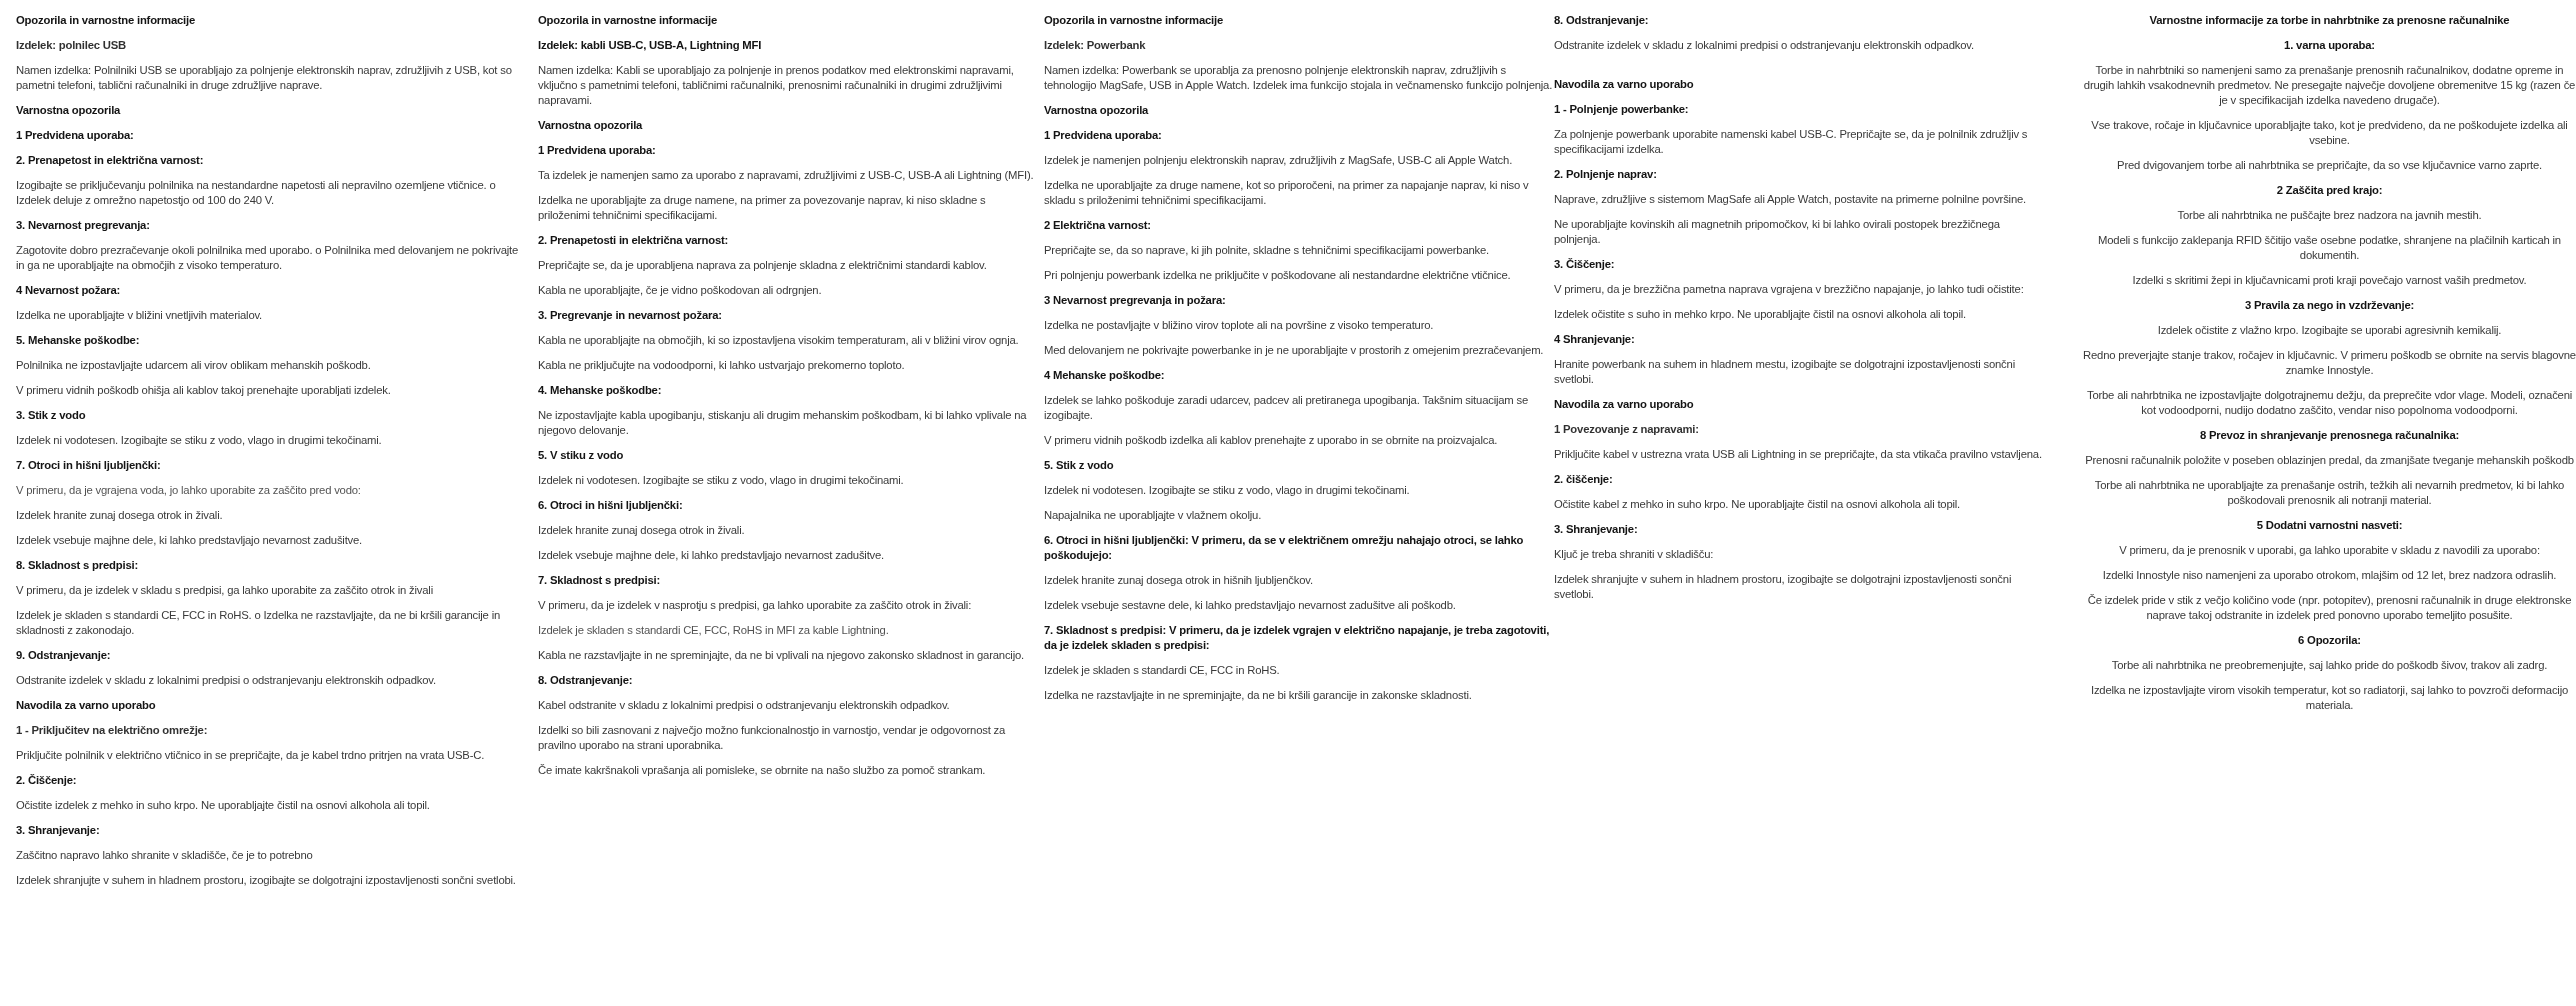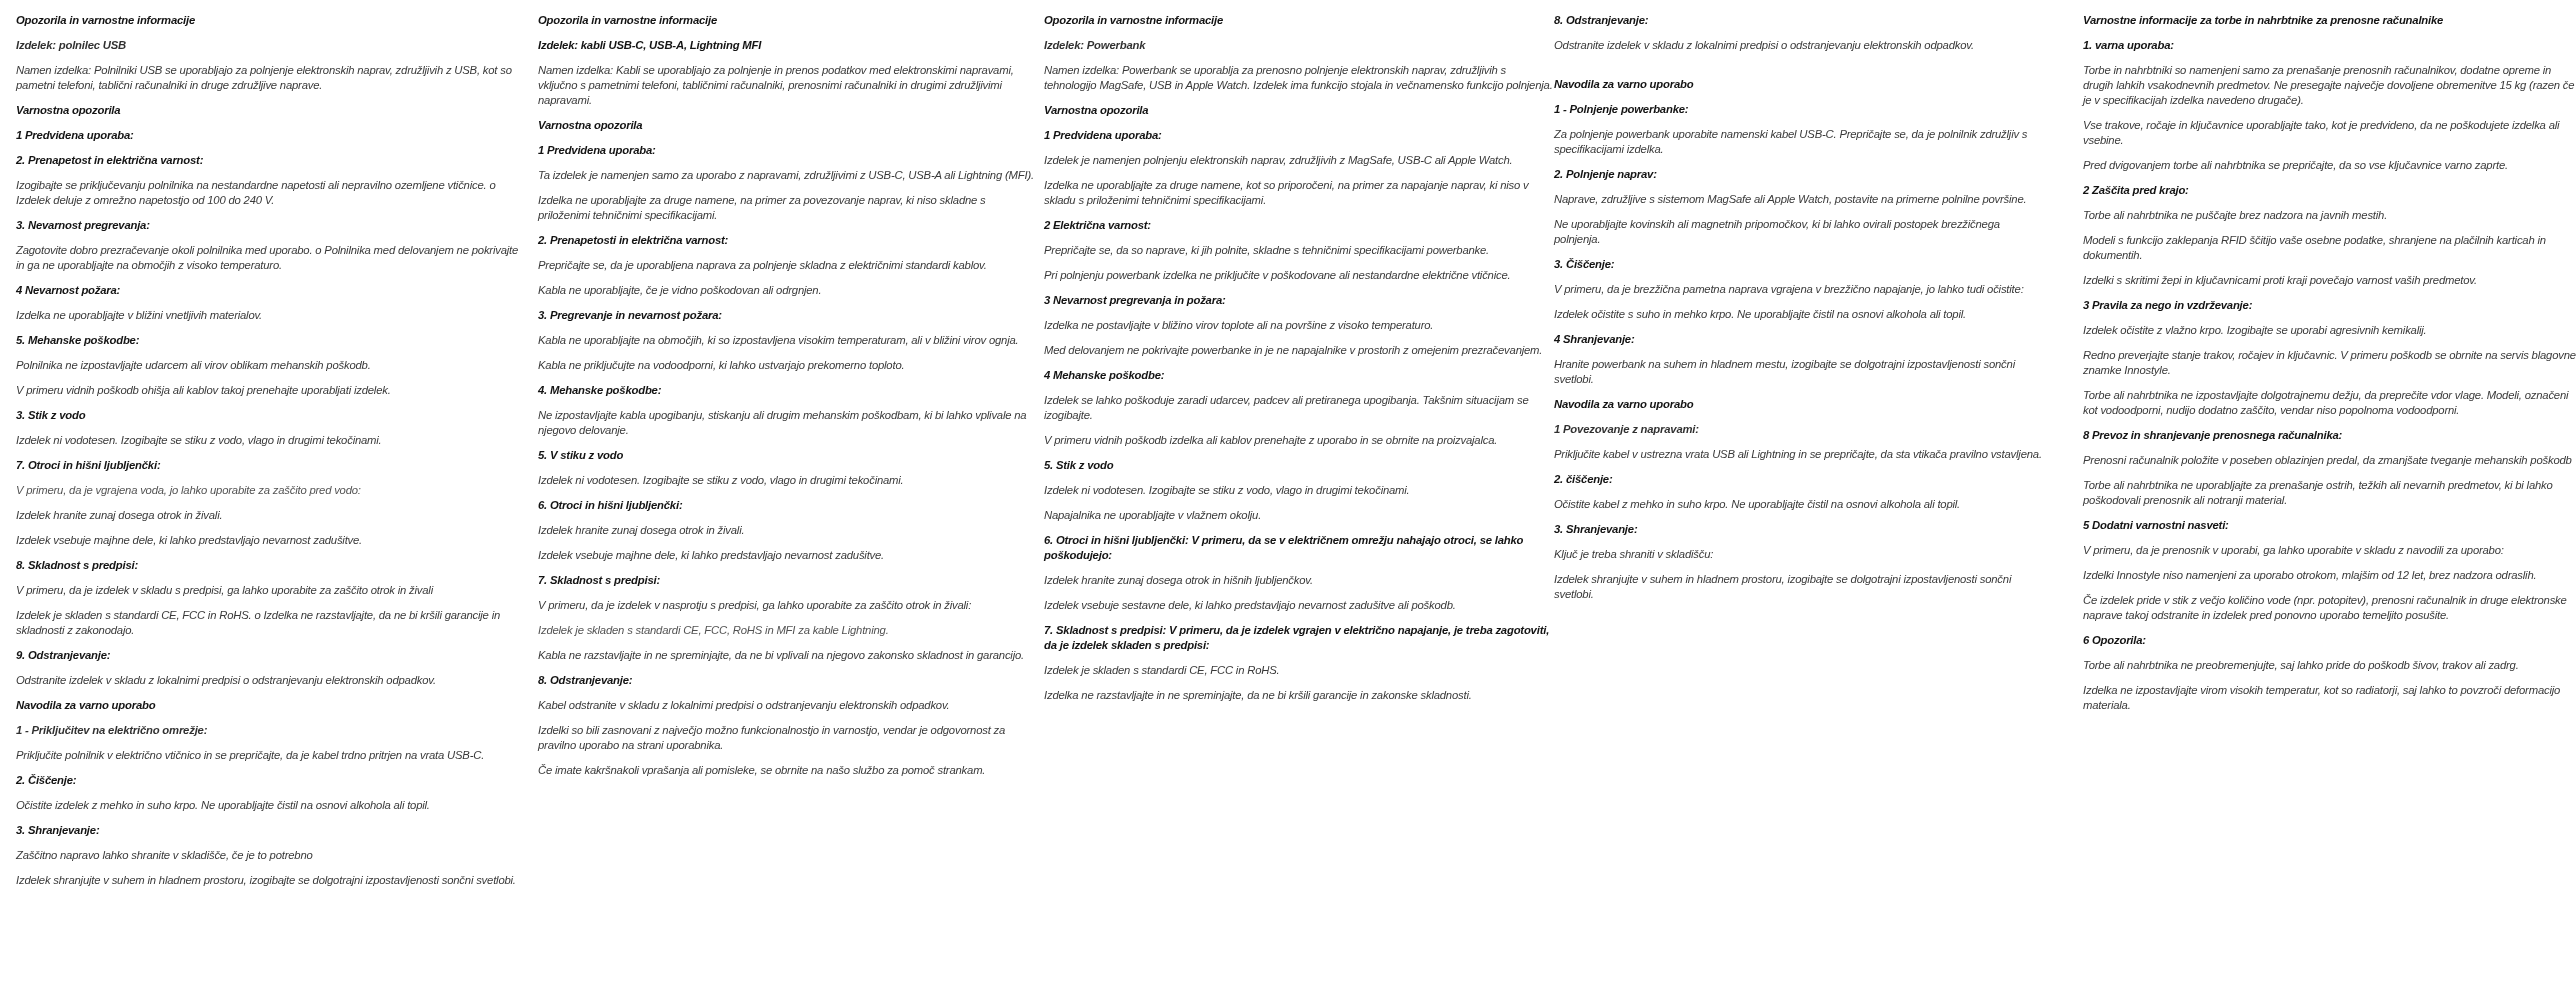--- a/index.html
+++ b/index.html
@@ -11,21 +11,20 @@
     position: relative;
     width: 2576px;
     height: 1006px;
     background: #ffffff;
     overflow: hidden;
     font-family: "Liberation Sans", "DejaVu Sans", sans-serif;
     font-size: 11.3px;
     line-height: 15px;
     letter-spacing: -0.2px;
     color: #383838;
-    font-style: italic;
   }
   .doc-column {
     position: absolute;
     top: 13px;
     box-sizing: border-box;
   }
   .doc-column .blk {
     margin: 0 0 10px 0;
     padding: 0;
   }
@@ -117,21 +116,21 @@
       <div class="blk p">Namen izdelka: Powerbank se uporablja za prenosno polnjenje elektronskih naprav, združljivih s tehnologijo MagSafe, USB in Apple Watch. Izdelek ima funkcijo stojala in večnamensko funkcijo polnjenja.</div>
       <div class="blk h">Varnostna opozorila</div>
       <div class="blk h">1 Predvidena uporaba:</div>
       <div class="blk p">Izdelek je namenjen polnjenju elektronskih naprav, združljivih z MagSafe, USB-C ali Apple Watch.</div>
       <div class="blk p">Izdelka ne uporabljajte za druge namene, kot so priporočeni, na primer za napajanje naprav, ki niso v skladu s priloženimi tehničnimi specifikacijami.</div>
       <div class="blk h">2 Električna varnost:</div>
       <div class="blk p">Prepričajte se, da so naprave, ki jih polnite, skladne s tehničnimi specifikacijami powerbanke.</div>
       <div class="blk p">Pri polnjenju powerbank izdelka ne priključite v poškodovane ali nestandardne električne vtičnice.</div>
       <div class="blk h">3 Nevarnost pregrevanja in požara:</div>
       <div class="blk p">Izdelka ne postavljajte v bližino virov toplote ali na površine z visoko temperaturo.</div>
-      <div class="blk p">Med delovanjem ne pokrivajte powerbanke in je ne napajalnike v prostorih z omejenim prezračevanjem.</div>
+      <div class="blk p">Med delovanjem ne pokrivajte powerbanke in je ne uporabljajte v prostorih z omejenim prezračevanjem.</div>
       <div class="blk h">4 Mehanske poškodbe:</div>
       <div class="blk p">Izdelek se lahko poškoduje zaradi udarcev, padcev ali pretiranega upogibanja. Takšnim situacijam se izogibajte.</div>
       <div class="blk p">V primeru vidnih poškodb izdelka ali kablov prenehajte z uporabo in se obrnite na proizvajalca.</div>
       <div class="blk h">5. Stik z vodo</div>
       <div class="blk p">Izdelek ni vodotesen. Izogibajte se stiku z vodo, vlago in drugimi tekočinami.</div>
       <div class="blk p">Napajalnika ne uporabljajte v vlažnem okolju.</div>
       <div class="blk h">6. Otroci in hišni ljubljenčki: V primeru, da se v električnem omrežju nahajajo otroci, se lahko poškodujejo:</div>
       <div class="blk p">Izdelek hranite zunaj dosega otrok in hišnih ljubljenčkov.</div>
       <div class="blk p">Izdelek vsebuje sestavne dele, ki lahko predstavljajo nevarnost zadušitve ali poškodb.</div>
       <div class="blk h">7. Skladnost s predpisi: V primeru, da je izdelek vgrajen v električno napajanje, je treba zagotoviti, da je izdelek skladen s predpisi:</div>
@@ -154,21 +153,21 @@
       <div class="blk p">Hranite powerbank na suhem in hladnem mestu, izogibajte se dolgotrajni izpostavljenosti sončni svetlobi.</div>
       <div class="blk h" style="margin-top: 6.4px;">Navodila za varno uporabo</div>
       <div class="blk h smudge">1 Povezovanje z napravami:</div>
       <div class="blk p">Priključite kabel v ustrezna vrata USB ali Lightning in se prepričajte, da sta vtikača pravilno vstavljena.</div>
       <div class="blk h">2. čiščenje:</div>
       <div class="blk p">Očistite kabel z mehko in suho krpo. Ne uporabljajte čistil na osnovi alkohola ali topil.</div>
       <div class="blk h">3. Shranjevanje:</div>
       <div class="blk p">Ključ je treba shraniti v skladišču:</div>
       <div class="blk p">Izdelek shranjujte v suhem in hladnem prostoru, izogibajte se dolgotrajni izpostavljenosti sončni svetlobi.</div>
     </section>
-    <section class="doc-column" style="left: 2083px; width: 493px;">
+    <section class="doc-column" style="left: 2083px; width: 493px; text-align: center;">
       <div class="blk h">Varnostne informacije za torbe in nahrbtnike za prenosne računalnike</div>
       <div class="blk h">1. varna uporaba:</div>
       <div class="blk p">Torbe in nahrbtniki so namenjeni samo za prenašanje prenosnih računalnikov, dodatne opreme in drugih lahkih vsakodnevnih predmetov. Ne presegajte največje dovoljene obremenitve 15 kg (razen če je v specifikacijah izdelka navedeno drugače).</div>
       <div class="blk p">Vse trakove, ročaje in ključavnice uporabljajte tako, kot je predvideno, da ne poškodujete izdelka ali vsebine.</div>
       <div class="blk p">Pred dvigovanjem torbe ali nahrbtnika se prepričajte, da so vse ključavnice varno zaprte.</div>
       <div class="blk h">2 Zaščita pred krajo:</div>
       <div class="blk p">Torbe ali nahrbtnika ne puščajte brez nadzora na javnih mestih.</div>
       <div class="blk p">Modeli s funkcijo zaklepanja RFID ščitijo vaše osebne podatke, shranjene na plačilnih karticah in dokumentih.</div>
       <div class="blk p">Izdelki s skritimi žepi in ključavnicami proti kraji povečajo varnost vaših predmetov.</div>
       <div class="blk h">3 Pravila za nego in vzdrževanje:</div>

